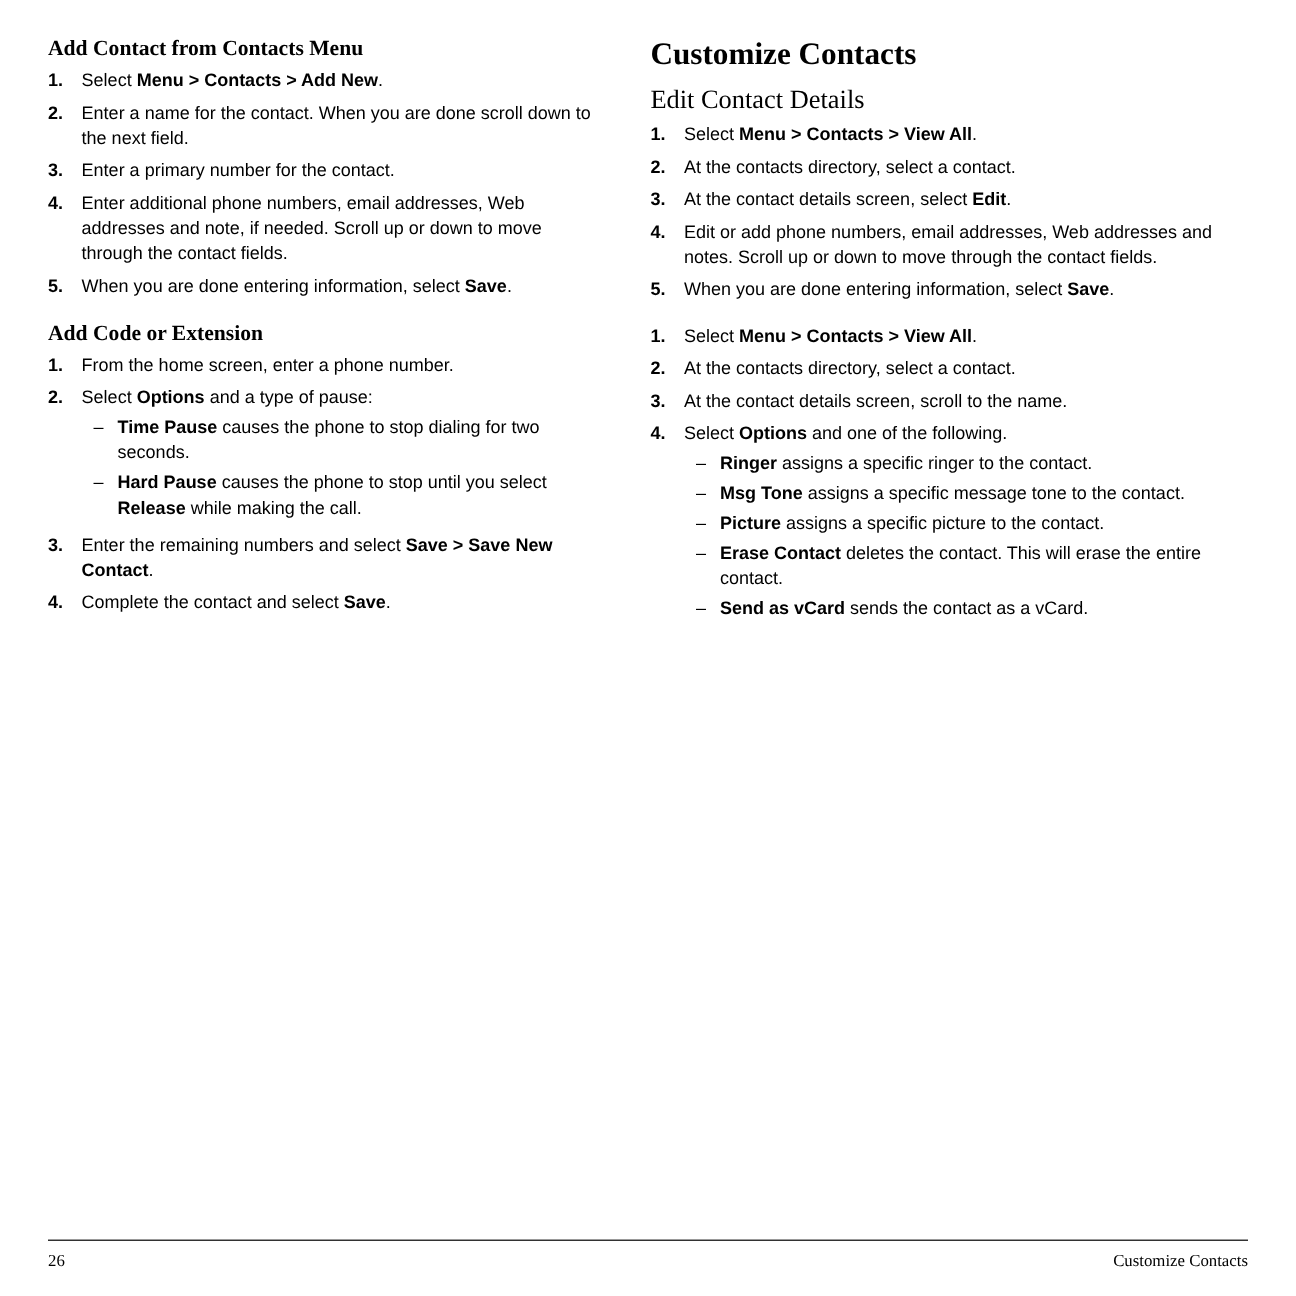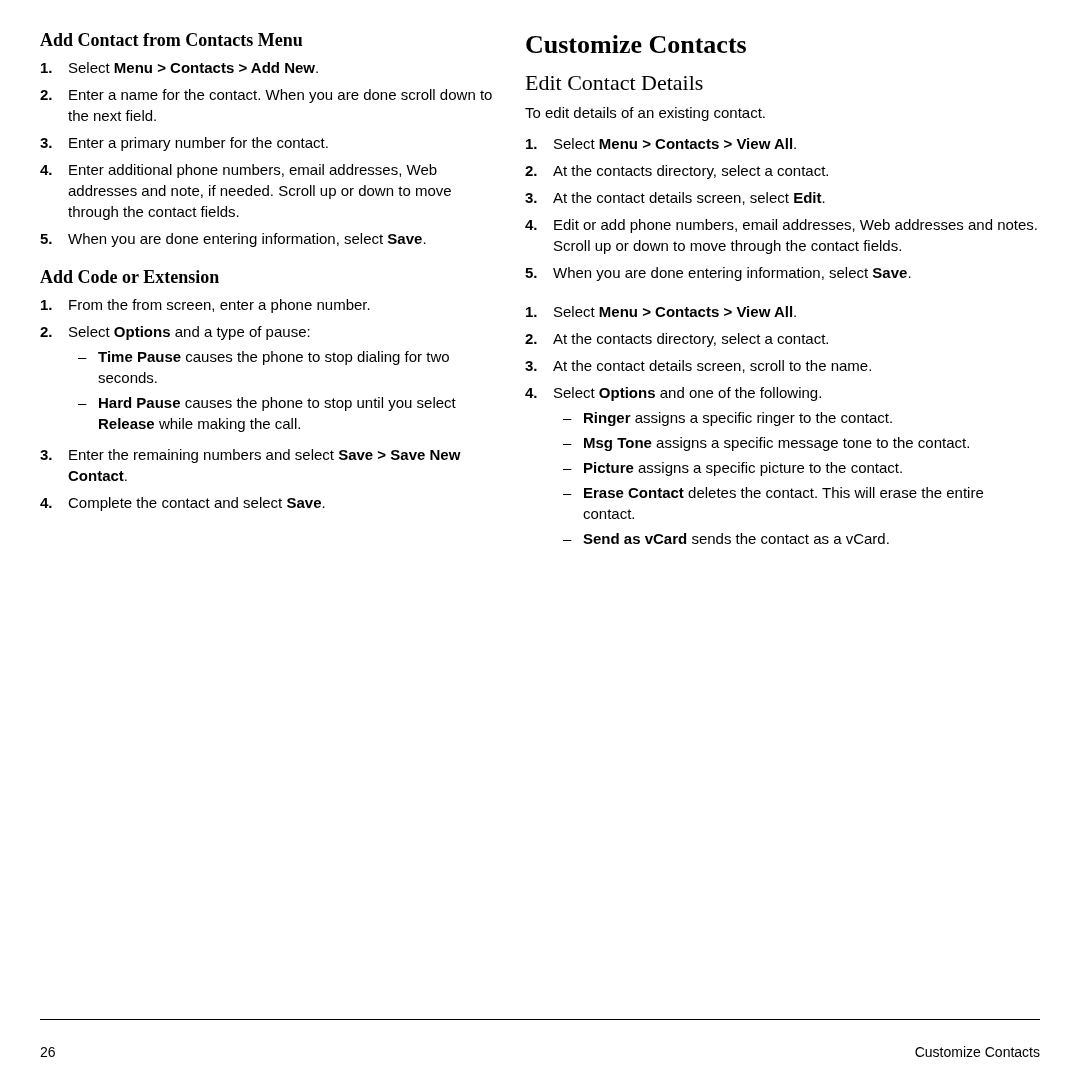--- a/index.html
+++ b/index.html
@@ -16,21 +16,21 @@
       width: 1080px;
       height: 1080px;
       padding: 30px 40px 20px 40px;
       display: flex;
       flex-direction: column;
     }
     .content-area {
       display: flex;
       flex-direction: row;
       flex: 1;
-      gap: 25px;
+      gap: 42px;
     }
     .left-column {
       width: 460px;
       flex-shrink: 0;
     }
     .right-column {
       flex: 1;
     }
     .section-title {
       font-size: 18px;
@@ -94,23 +94,24 @@
     .sub-list li .sub-content {
       flex: 1;
     }
     b, strong {
       font-weight: bold;
     }
     .footer {
       display: flex;
       justify-content: space-between;
       align-items: center;
-      padding-top: 24px;
+      padding-top: 10px;
       border-top: 1px solid #000;
       margin-top: auto;
+      font-family: Liberation Serif, serif;
     }
     .footer-page {
       font-size: 14px;
     }
     .footer-title {
       font-size: 14px;
     }
     .section-gap {
       margin-bottom: 18px;
     }
@@ -150,21 +151,21 @@
             <span class="content">When you are done entering information, select <b>Save</b>.</span>
           </li>
         </ol>
       </div>
 
       <div class="section-gap">
         <div class="section-title">Add Code or Extension</div>
         <ol>
           <li>
             <span class="num">1.</span>
-            <span class="content">From the from screen, enter a phone number.</span>
+            <span class="content">From the home screen, enter a phone number.</span>
           </li>
           <li>
             <span class="num">2.</span>
             <span class="content">
               Select <b>Options</b> and a type of pause:
               <ul class="sub-list">
                 <li>
                   <span class="dash">–</span>
                   <span class="sub-content"><b>Time Pause</b> causes the phone to stop dialing for two seconds.</span>
                 </li>
@@ -185,21 +186,20 @@
           </li>
         </ol>
       </div>
     </div>
 
     <div class="right-column">
       <div class="section-title-large">Customize Contacts</div>
 
       <div class="section-gap">
         <div class="section-title-medium">Edit Contact Details</div>
-        <p class="intro-text">To edit details of an existing contact.</p>
         <ol>
           <li>
             <span class="num">1.</span>
             <span class="content">Select <b>Menu  &gt; Contacts  &gt; View All</b>.</span>
           </li>
           <li>
             <span class="num">2.</span>
             <span class="content">At the contacts directory, select a contact.</span>
           </li>
           <li>

